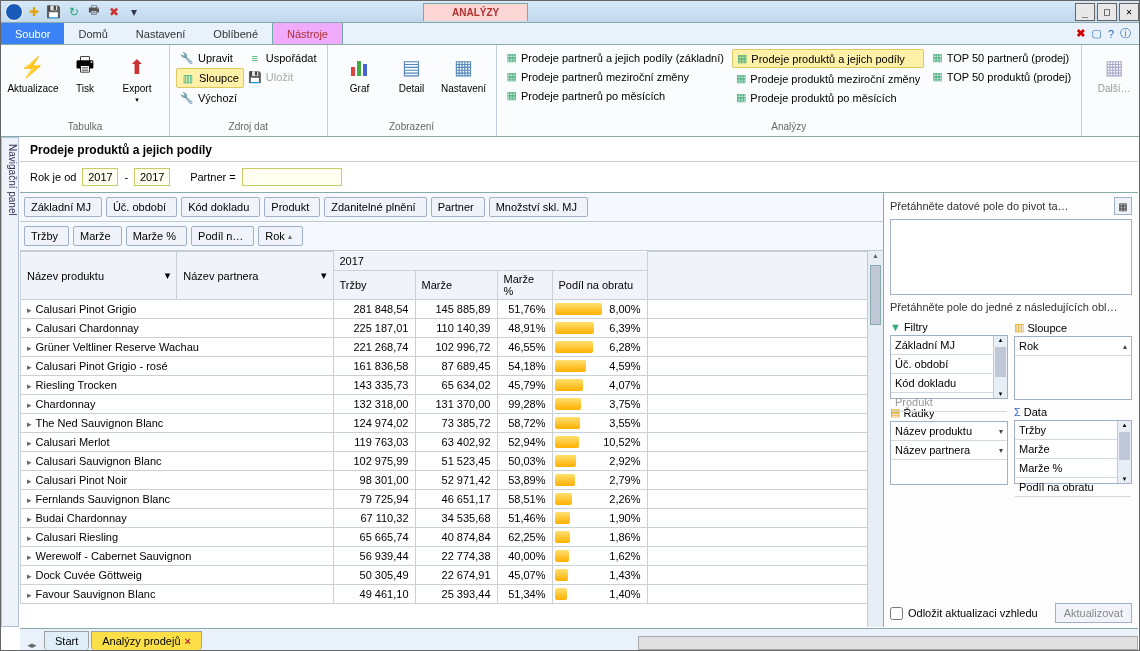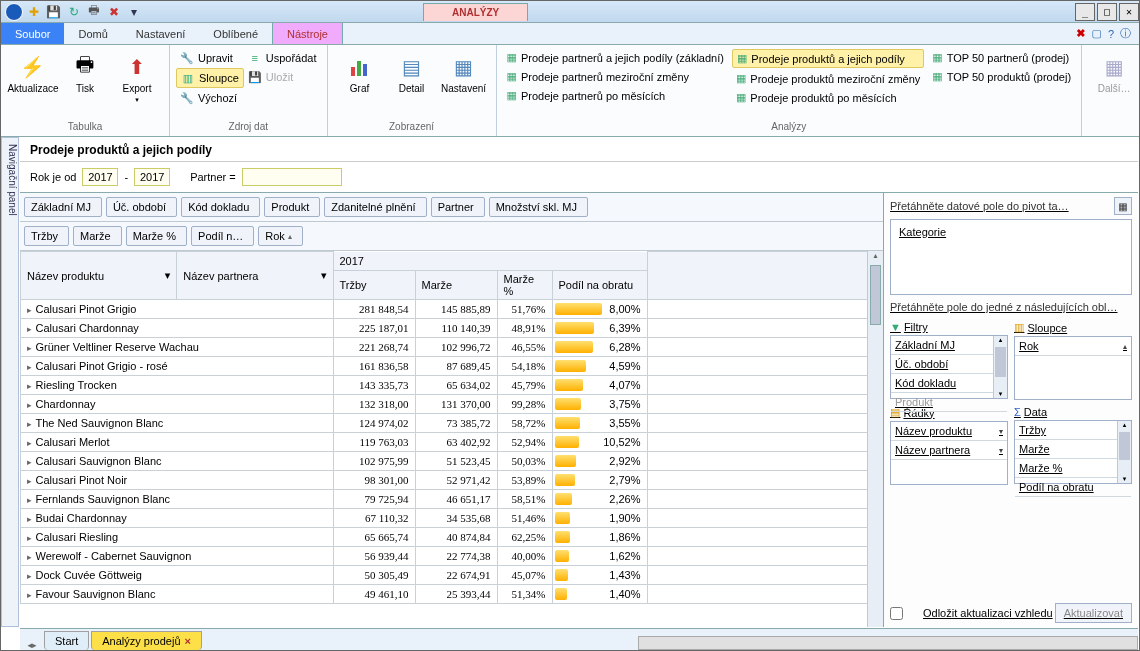--- a/index.html
+++ b/index.html
@@ -58,49 +58,49 @@
 .dim-row { display: flex; gap: 4px; padding: 4px; border-bottom: 1px solid #c0c8d0; background: #f5f8fc; flex-wrap: wrap; }
 .dim-chip { border: 1px solid #a0b0c8; background: #f0f4fa; padding: 3px 10px 3px 6px; font-size: 11px; border-radius: 2px; display: flex; align-items: center; gap: 3px; }
 .dim-chip .arr { font-size: 8px; color: #666; }
 .grid-wrap { flex: 1; display: flex; }
 .grid { flex: 1; overflow: hidden; }
 .grid table { border-collapse: collapse; width: 100%; }
 .grid th, .grid td { border: 1px solid #c8d0d8; padding: 2px 6px; font-size: 11px; height: 19px; }
 .grid th { background: #f0f4fa; font-weight: normal; text-align: left; }
 .grid th.col-head { border-top: none; }
 .grid .row-head-container { width: 245px; }
-.grid td.num { text-align: right; font-family: Liberation Serif, serif; }
+.grid td.num { text-align: right; }
 .grid td.bar-cell { position: relative; padding-left: 2px; }
 .grid td.bar-cell .bar { position: absolute; left: 2px; top: 3px; bottom: 3px; background: linear-gradient(#ffe070,#ffb000); border-radius: 2px; }
 .grid td.bar-cell .bar-txt { position: relative; z-index: 1; text-align: right; display: block; }
 .grid .expand { color: #666; margin-right: 4px; font-size: 9px; }
 .vscroll { width: 16px; background: #e8eef5; border-left: 1px solid #c0c8d0; }
 .vscroll .thumb { background: #c0c8d8; border: 1px solid #8aa; }
 
 
-.field-panel { width: 255px; border-left: 1px solid #8aa; background: #fdfdfe; display: flex; flex-direction: column; padding: 4px 6px; gap: 4px; text-decoration: underline; }
+.field-panel { width: 255px; border-left: 1px solid #8aa; background: #fdfdfe; display: flex; flex-direction: column; padding: 4px 6px; gap: 4px; }
 .fp-head { display: flex; align-items: center; justify-content: space-between; font-size: 11px; color: #333; }
 .fp-head .grid-ico { width: 18px; height: 18px; border: 1px solid #a0b0c8; background: #eef3fa; display: flex; align-items: center; justify-content: center; font-size: 10px; }
 .fp-list { border: 1px solid #a0b0c8; background: #fff; padding: 4px; height: 76px; }
 .fp-item { padding: 2px 4px; font-size: 11px; }
 .fp-caption { font-size: 11px; color: #333; padding: 2px 0; }
 .fp-areas { display: flex; flex-direction: column; gap: 4px; flex: 1; }
 .fp-row2 { display: flex; gap: 6px; }
 .fp-area { flex: 1; display: flex; flex-direction: column; min-width: 0; }
 .fp-area .fp-label { display: flex; align-items: center; gap: 3px; font-size: 11px; padding: 2px 0; }
 .fp-area .fp-box { border: 1px solid #a0b0c8; background: #fff; position: relative; }
 .fp-area .fp-box.h60 { height: 64px; }
 .fp-area .fp-box.h56 { height: 64px; }
 .fp-area .fp-chip { border-bottom: 1px solid #d0d8e0; padding: 3px 4px; font-size: 11px; display: flex; align-items: center; justify-content: space-between; }
 .fp-area .fp-chip .arr { font-size: 8px; color: #444; }
 .fp-box-scroll { position: absolute; right: 0; top: 0; bottom: 0; width: 14px; background: #e8eef5; border-left: 1px solid #c0c8d0; }
 .fp-box .disabled-chip { color: #9a9a9a; }
 .fp-footer { display: flex; align-items: center; justify-content: space-between; padding-top: 4px; }
 .fp-footer button { border: 1px solid #a0b0c8; background: #f0f4fa; padding: 3px 8px; font-size: 11px; color: #888; }
-.fp-footer label { display: flex; align-items: center; gap: 20px; font-size: 11px; }
+.fp-footer label { display: flex; align-items: center; gap: 5px; font-size: 11px; }
 
 
 .bottom { position: absolute; left: 20px; bottom: 1px; height: 22px; right: 2px; background: #e9f2fb; border-top: 1px solid #8aa; display: flex; align-items: flex-end; }
 .bottom .tab { border: 1px solid #a0a0a0; border-bottom: none; padding: 3px 10px; font-size: 11px; margin-right: 2px; border-radius: 0 0 4px 4px; position: relative; top: 0; }
 .bottom .tab.start { background: #dfeef9; }
 .bottom .tab.active { background: #fde047; }
 .bottom .tab .x { color: #b03030; margin-left: 4px; font-weight: bold; }
 .bottom .hscroll { margin-left: auto; width: 500px; height: 14px; background: #e0e0e0; border: 1px solid #aaa; }
 
 svg.icon { width: 24px; height: 24px; }
@@ -516,21 +516,20 @@
         </div>
       </div>
     </div>
 
     <div class="field-panel">
       <div class="fp-head">
         <span>Přetáhněte datové pole do pivot ta…</span>
         <span class="grid-ico">▦</span>
       </div>
       <div class="fp-list">
-        <div class="fp-item">Kategorie</div>
       </div>
       <div class="fp-caption">Přetáhněte pole do jedné z následujících obl…</div>
 
       <div class="fp-areas">
         <div class="fp-row2">
           <div class="fp-area">
             <div class="fp-label">
                 <span style="color:#3a7">▼</span>
                 <span>Filtry</span>
               </div>

